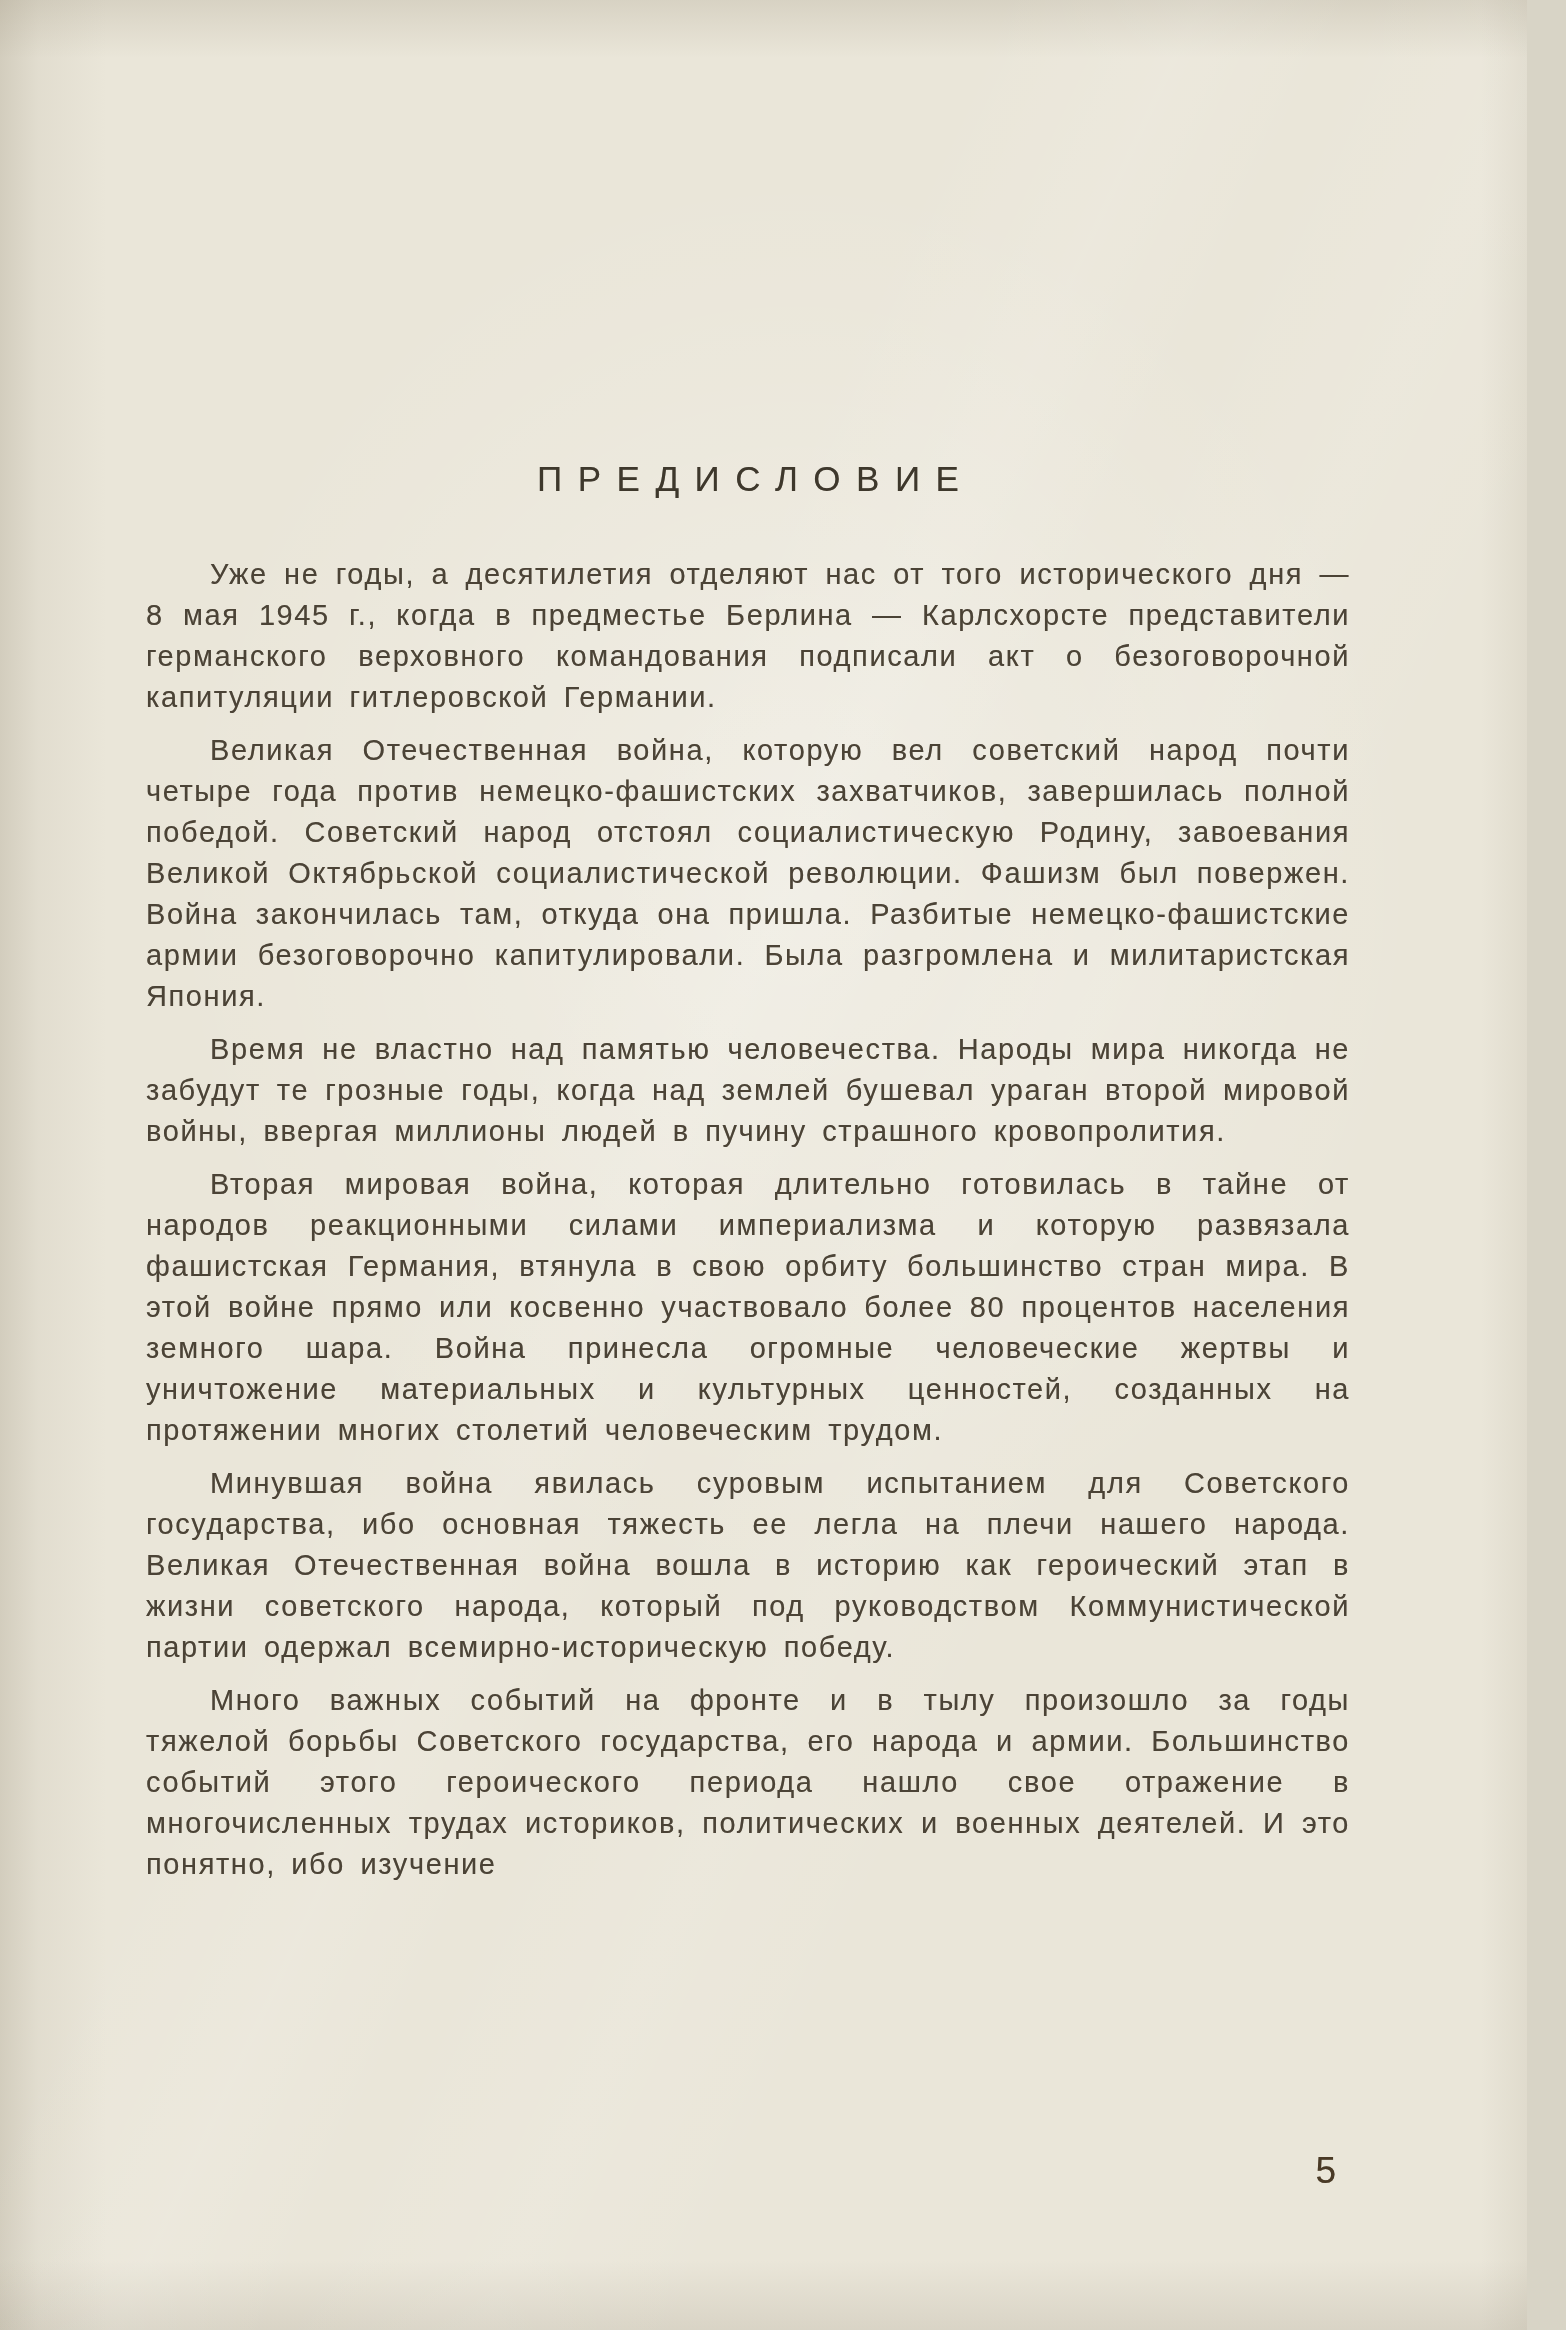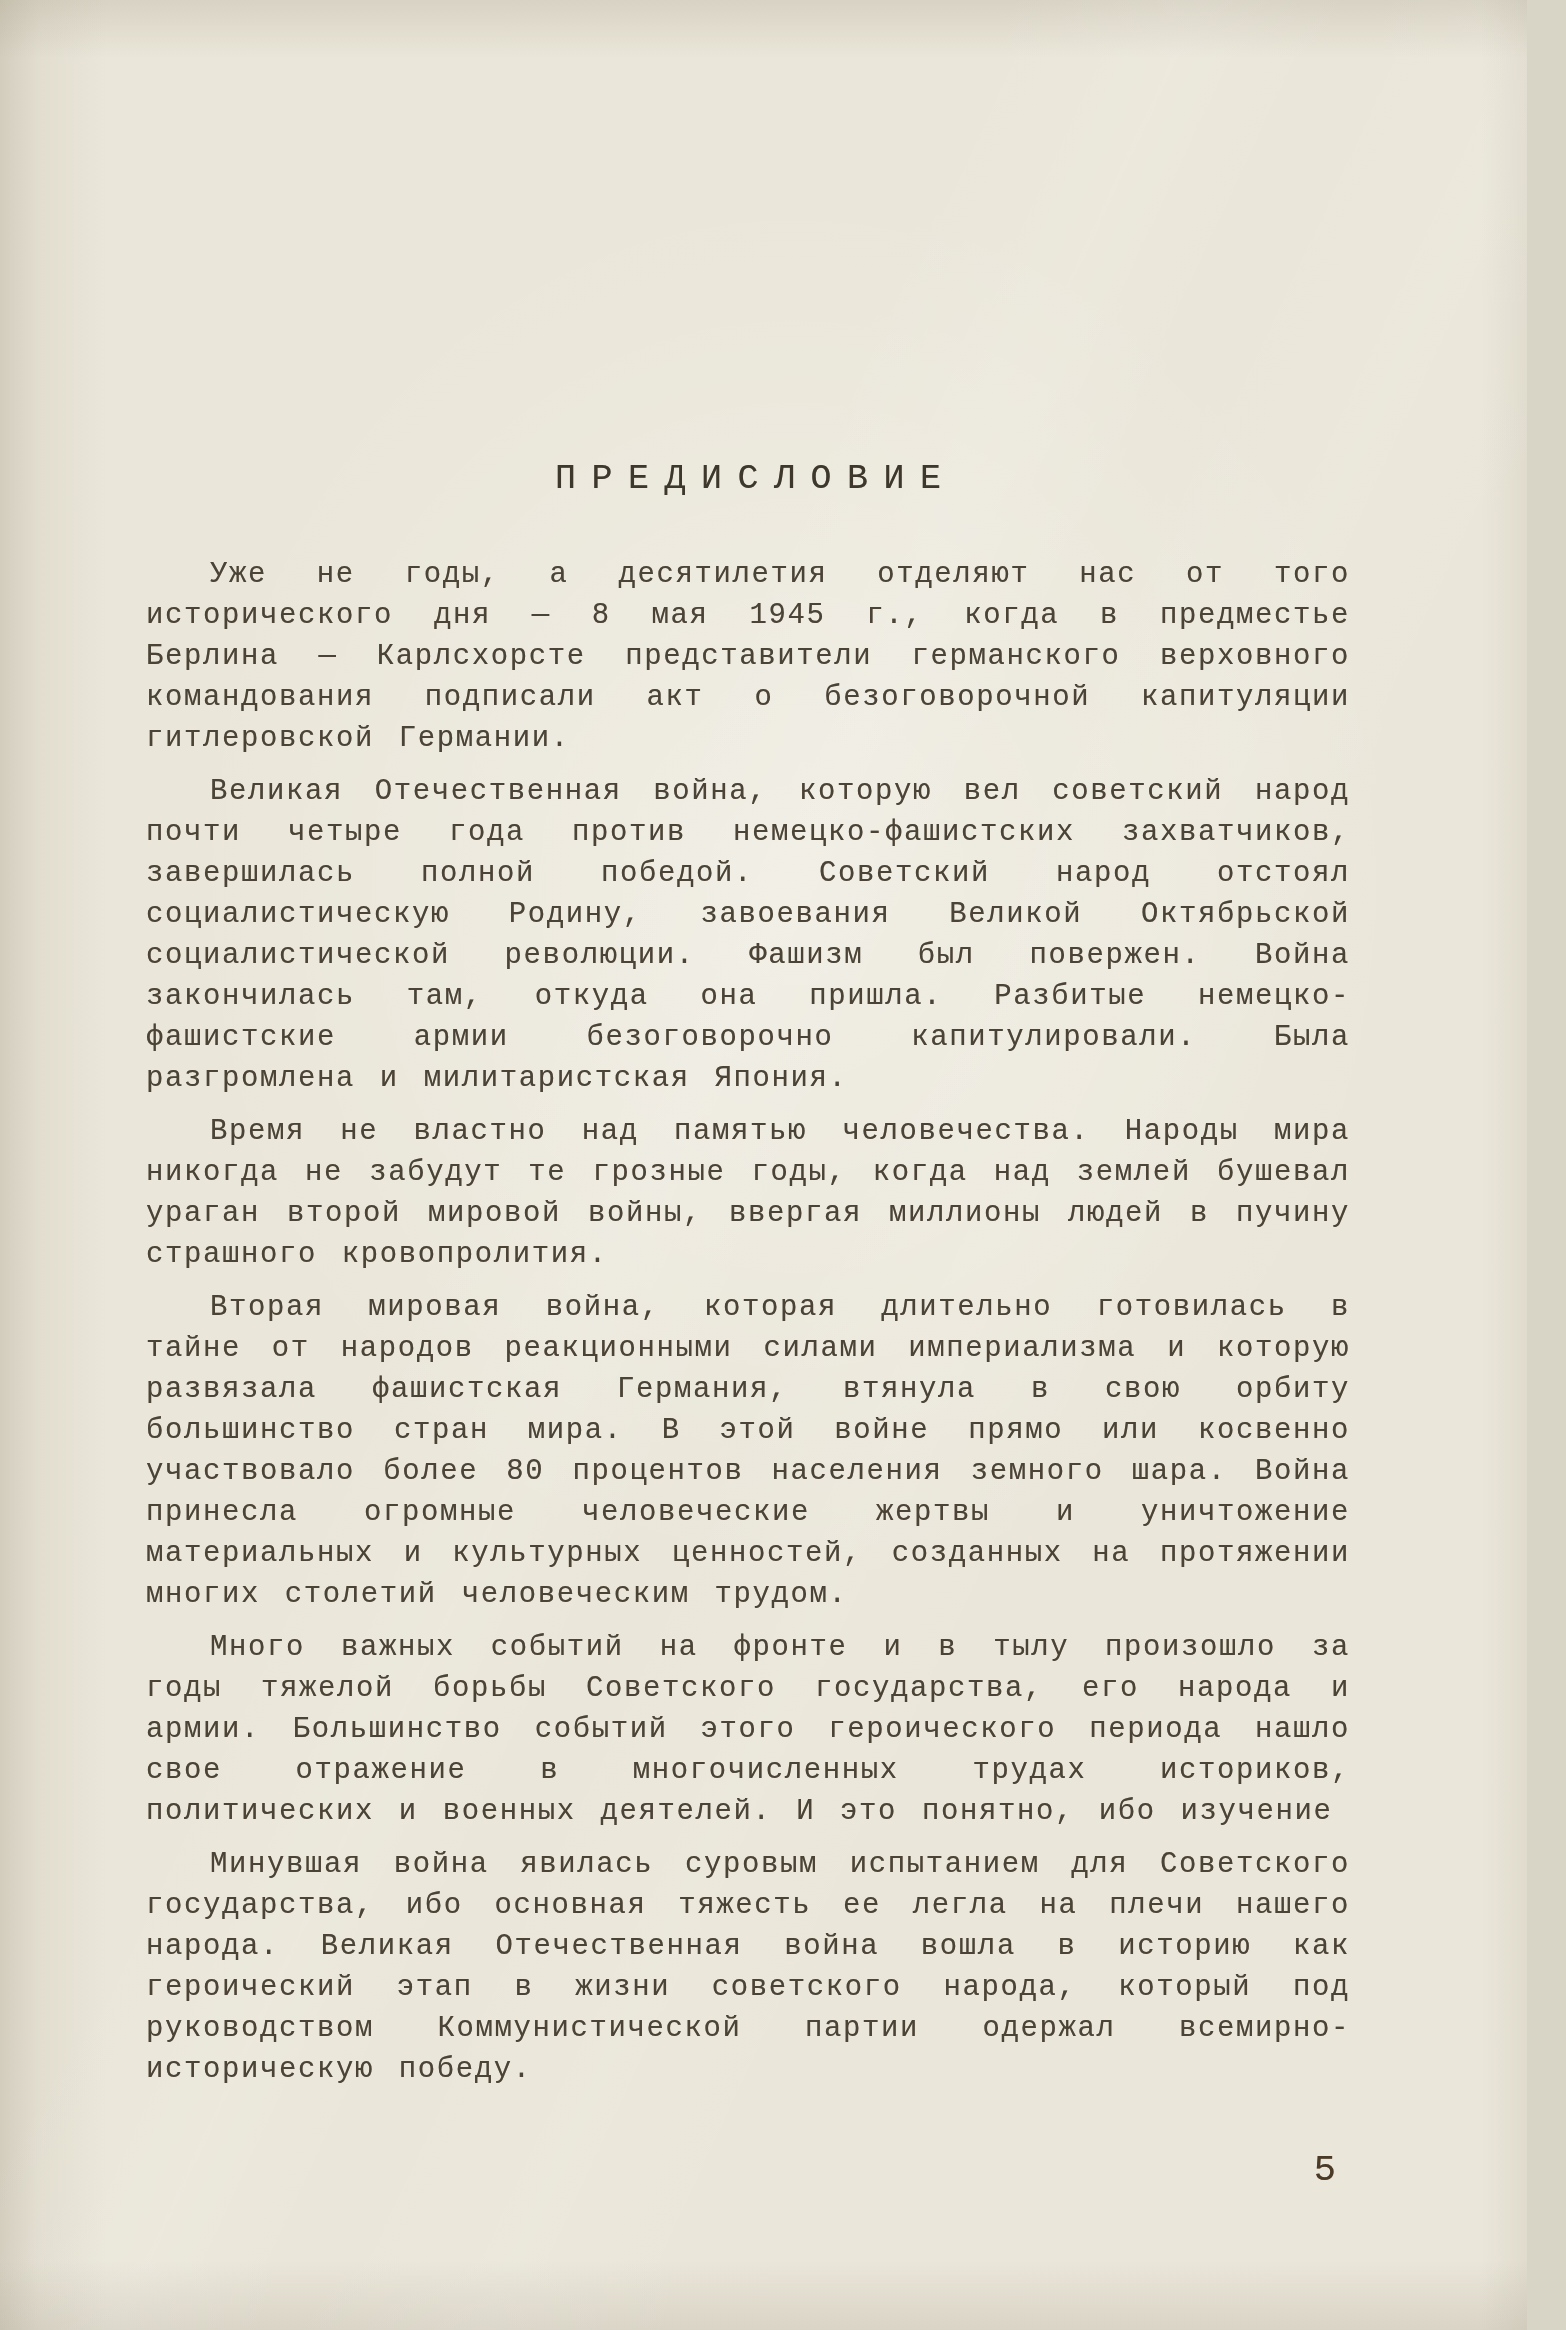--- a/index.html
+++ b/index.html
@@ -17,21 +17,21 @@
       
       linear-gradient(90deg, rgba(150,140,118,0.28) 0%, rgba(150,140,118,0.10) 2.5%, rgba(150,140,118,0.0) 7%),
       
       linear-gradient(180deg, rgba(150,140,118,0.22) 0%, rgba(150,140,118,0.0) 2.5%),
       
       linear-gradient(0deg, rgba(140,130,110,0.18) 0%, rgba(140,130,110,0.0) 3%),
       
       linear-gradient(270deg, rgba(150,140,118,0.12) 0%, rgba(150,140,118,0.0) 3%),
       
       radial-gradient(ellipse 903px 1032px at 52% 38%, rgba(255,255,255,0.30), rgba(255,255,255,0.0) 70%);
-    font-family: Liberation Mono, monospace;
+    font-family: Liberation Sans, sans-serif;
   }
   
   .scan-artifact {
     position: absolute;
     left: 0; top: 0; right: 0; bottom: 0;
     pointer-events: none;
     background-image:
       linear-gradient(115deg,
         rgba(255,255,255,0.0) 38%,
         rgba(255,255,255,0.10) 46%,
@@ -86,20 +86,20 @@
   <div class="scan-artifact"></div>
 
   <div class="text-block">
     <h1 class="title">ПРЕДИСЛОВИЕ</h1>
 
     <div class="body-text">
       <p>Уже не годы, а десятилетия отделяют нас от того исторического дня — 8 мая 1945 г., когда в предместье Берлина — Карлсхорсте представители германского верховного командования подписали акт о безоговорочной капитуляции гитлеровской Германии.</p>
       <p>Великая Отечественная война, которую вел советский народ почти четыре года против немецко-фашистских захватчиков, завершилась полной победой. Советский народ отстоял социалистическую Родину, завоевания Великой Октябрьской социалистической революции. Фашизм был повержен. Война закончилась там, откуда она пришла. Разбитые немецко-фашистские армии безоговорочно капитулировали. Была разгромлена и милитаристская Япония.</p>
       <p>Время не властно над памятью человечества. Народы мира никогда не забудут те грозные годы, когда над землей бушевал ураган второй мировой войны, ввергая миллионы людей в пучину страшного кровопролития.</p>
       <p>Вторая мировая война, которая длительно готовилась в тайне от народов реакционными силами империализма и которую развязала фашистская Германия, втянула в свою орбиту большинство стран мира. В этой войне прямо или косвенно участвовало более 80 процентов населения земного шара. Война принесла огромные человеческие жертвы и уничтожение материальных и культурных ценностей, созданных на протяжении многих столетий человеческим трудом.</p>
+      <p>Минувшая война явилась суровым испытанием для Советского государства, ибо основная тяжесть ее легла на плечи нашего народа. Великая Отечественная война вошла в историю как героический этап в жизни советского народа, который под руководством Коммунистической партии одержал всемирно-историческую победу.</p>
       <p>Много важных событий на фронте и в тылу произошло за годы тяжелой борьбы Советского государства, его народа и армии. Большинство событий этого героического периода нашло свое отражение в многочисленных трудах историков, политических и военных деятелей. И это понятно, ибо изучение</p>
-      <p>Минувшая война явилась суровым испытанием для Советского государства, ибо основная тяжесть ее легла на плечи нашего народа. Великая Отечественная война вошла в историю как героический этап в жизни советского народа, который под руководством Коммунистической партии одержал всемирно-историческую победу.</p>
     </div>
   </div>
 
   <div class="page-number">5</div>
 </div>
 
 
 </body></html>

